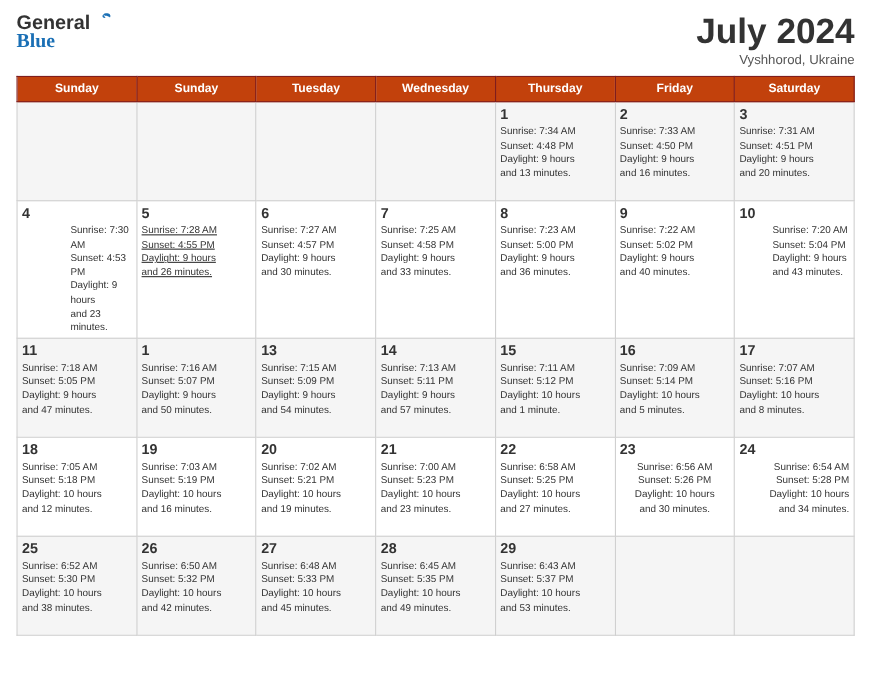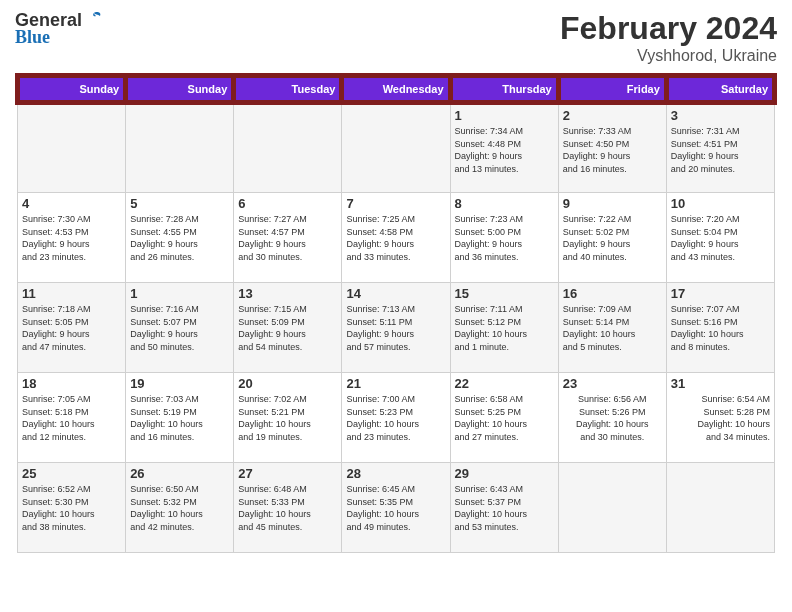--- a/index.html
+++ b/index.html
@@ -27,36 +27,36 @@
     }
     .title-block {
       text-align: right;
     }
     .title-month {
       font-size: 32px;
       font-weight: bold;
       color: #333;
     }
     .title-location {
-      font-size: 16px;
+      font-size: 12px;
       color: #555;
     }
     table {
       width: 100%;
       border-collapse: collapse;
       table-layout: fixed;
     }
     thead tr th {
-      background-color: #6d28d9;
+      background-color: #c2410c;
       color: #fff;
       font-size: 11px;
       font-weight: bold;
       padding: 5px 4px;
-      text-align: right;
-      border: 5px solid #7f1d1d;
+      text-align: center;
+      border: 1px solid #7f1d1d;
     }
     tbody tr td {
       vertical-align: top;
       border: 1px solid #d0d0d0;
       padding: 3px 4px;
       font-size: 9.5px;
       color: #333;
       height: 90px;
     }
     tbody tr:nth-child(odd) td {
@@ -89,21 +89,21 @@
     <div class="logo-top">
       <span style="font-size:18px;font-weight:bold;color:#333;">General</span>
       <svg width="20" height="20" viewBox="0 0 20 20" style="margin-left:2px;margin-top:-4px;">
         <path d="M10 4 C12 2, 18 3, 16 7 C14 5, 11 6, 10 4Z" fill="#1a6fb5"></path>
         <path d="M10 4 C8 6, 10 8, 12 7 C11 6, 10 5, 10 4Z" fill="#1a6fb5"></path>
       </svg>
     </div>
     <span style="font-size:18px;font-weight:bold;color:#1a6fb5;margin-top:-4px;font-family:Liberation Serif, serif;">Blue</span>
   </div>
   <div class="title-block">
-    <div class="title-month">February 2024</div>
+    <div class="title-month">July 2024</div>
     <div class="title-location">Vyshhorod, Ukraine</div>
   </div>
 </div>
 
 <table>
   <thead>
     <tr>
     <th>Sunday</th>
         <th>Sunday</th>
         <th>Tuesday</th>
@@ -137,28 +137,28 @@
           <span class="day-number">3</span>
           <div class="day-info" style="white-space: pre-line;">Sunrise: 7:31 AM
 Sunset: 4:51 PM
 Daylight: 9 hours
 and 20 minutes.</div>
         </td>
       </tr>
       <tr>
         <td>
           <span class="day-number">4</span>
-          <div class="day-info" style="white-space: pre-line;">Sunrise: 7:30 AM
+          <div class="day-info" style="white-space: pre-line; margin-left: 44px;">Sunrise: 7:30 AM
 Sunset: 4:53 PM
 Daylight: 9 hours
 and 23 minutes.</div>
         </td>
         <td>
           <span class="day-number">5</span>
-          <div class="day-info" style="white-space: pre-line;">Sunrise: 7:28 AM
+          <div class="day-info" style="white-space: pre-line; text-decoration: underline;">Sunrise: 7:28 AM
 Sunset: 4:55 PM
 Daylight: 9 hours
 and 26 minutes.</div>
         </td>
         <td>
           <span class="day-number">6</span>
           <div class="day-info" style="white-space: pre-line;">Sunrise: 7:27 AM
 Sunset: 4:57 PM
 Daylight: 9 hours
 and 30 minutes.</div>
@@ -179,21 +179,21 @@
         </td>
         <td>
           <span class="day-number">9</span>
           <div class="day-info" style="white-space: pre-line;">Sunrise: 7:22 AM
 Sunset: 5:02 PM
 Daylight: 9 hours
 and 40 minutes.</div>
         </td>
         <td>
           <span class="day-number">10</span>
-          <div class="day-info" style="white-space: pre-line;">Sunrise: 7:20 AM
+          <div class="day-info" style="white-space: pre-line; margin-left: 30px;">Sunrise: 7:20 AM
 Sunset: 5:04 PM
 Daylight: 9 hours
 and 43 minutes.</div>
         </td>
       </tr>
       <tr>
         <td>
           <span class="day-number">11</span>
           <div class="day-info" style="white-space: pre-line;">Sunrise: 7:18 AM
 Sunset: 5:05 PM
@@ -280,21 +280,21 @@
 and 27 minutes.</div>
         </td>
         <td>
           <span class="day-number">23</span>
           <div class="day-info" style="white-space: pre-line; text-align: center;">Sunrise: 6:56 AM
 Sunset: 5:26 PM
 Daylight: 10 hours
 and 30 minutes.</div>
         </td>
         <td>
-          <span class="day-number">31</span>
+          <span class="day-number">24</span>
           <div class="day-info" style="white-space: pre-line; text-align: right;">Sunrise: 6:54 AM
 Sunset: 5:28 PM
 Daylight: 10 hours
 and 34 minutes.</div>
         </td>
       </tr>
       <tr>
         <td>
           <span class="day-number">25</span>
           <div class="day-info" style="white-space: pre-line;">Sunrise: 6:52 AM

